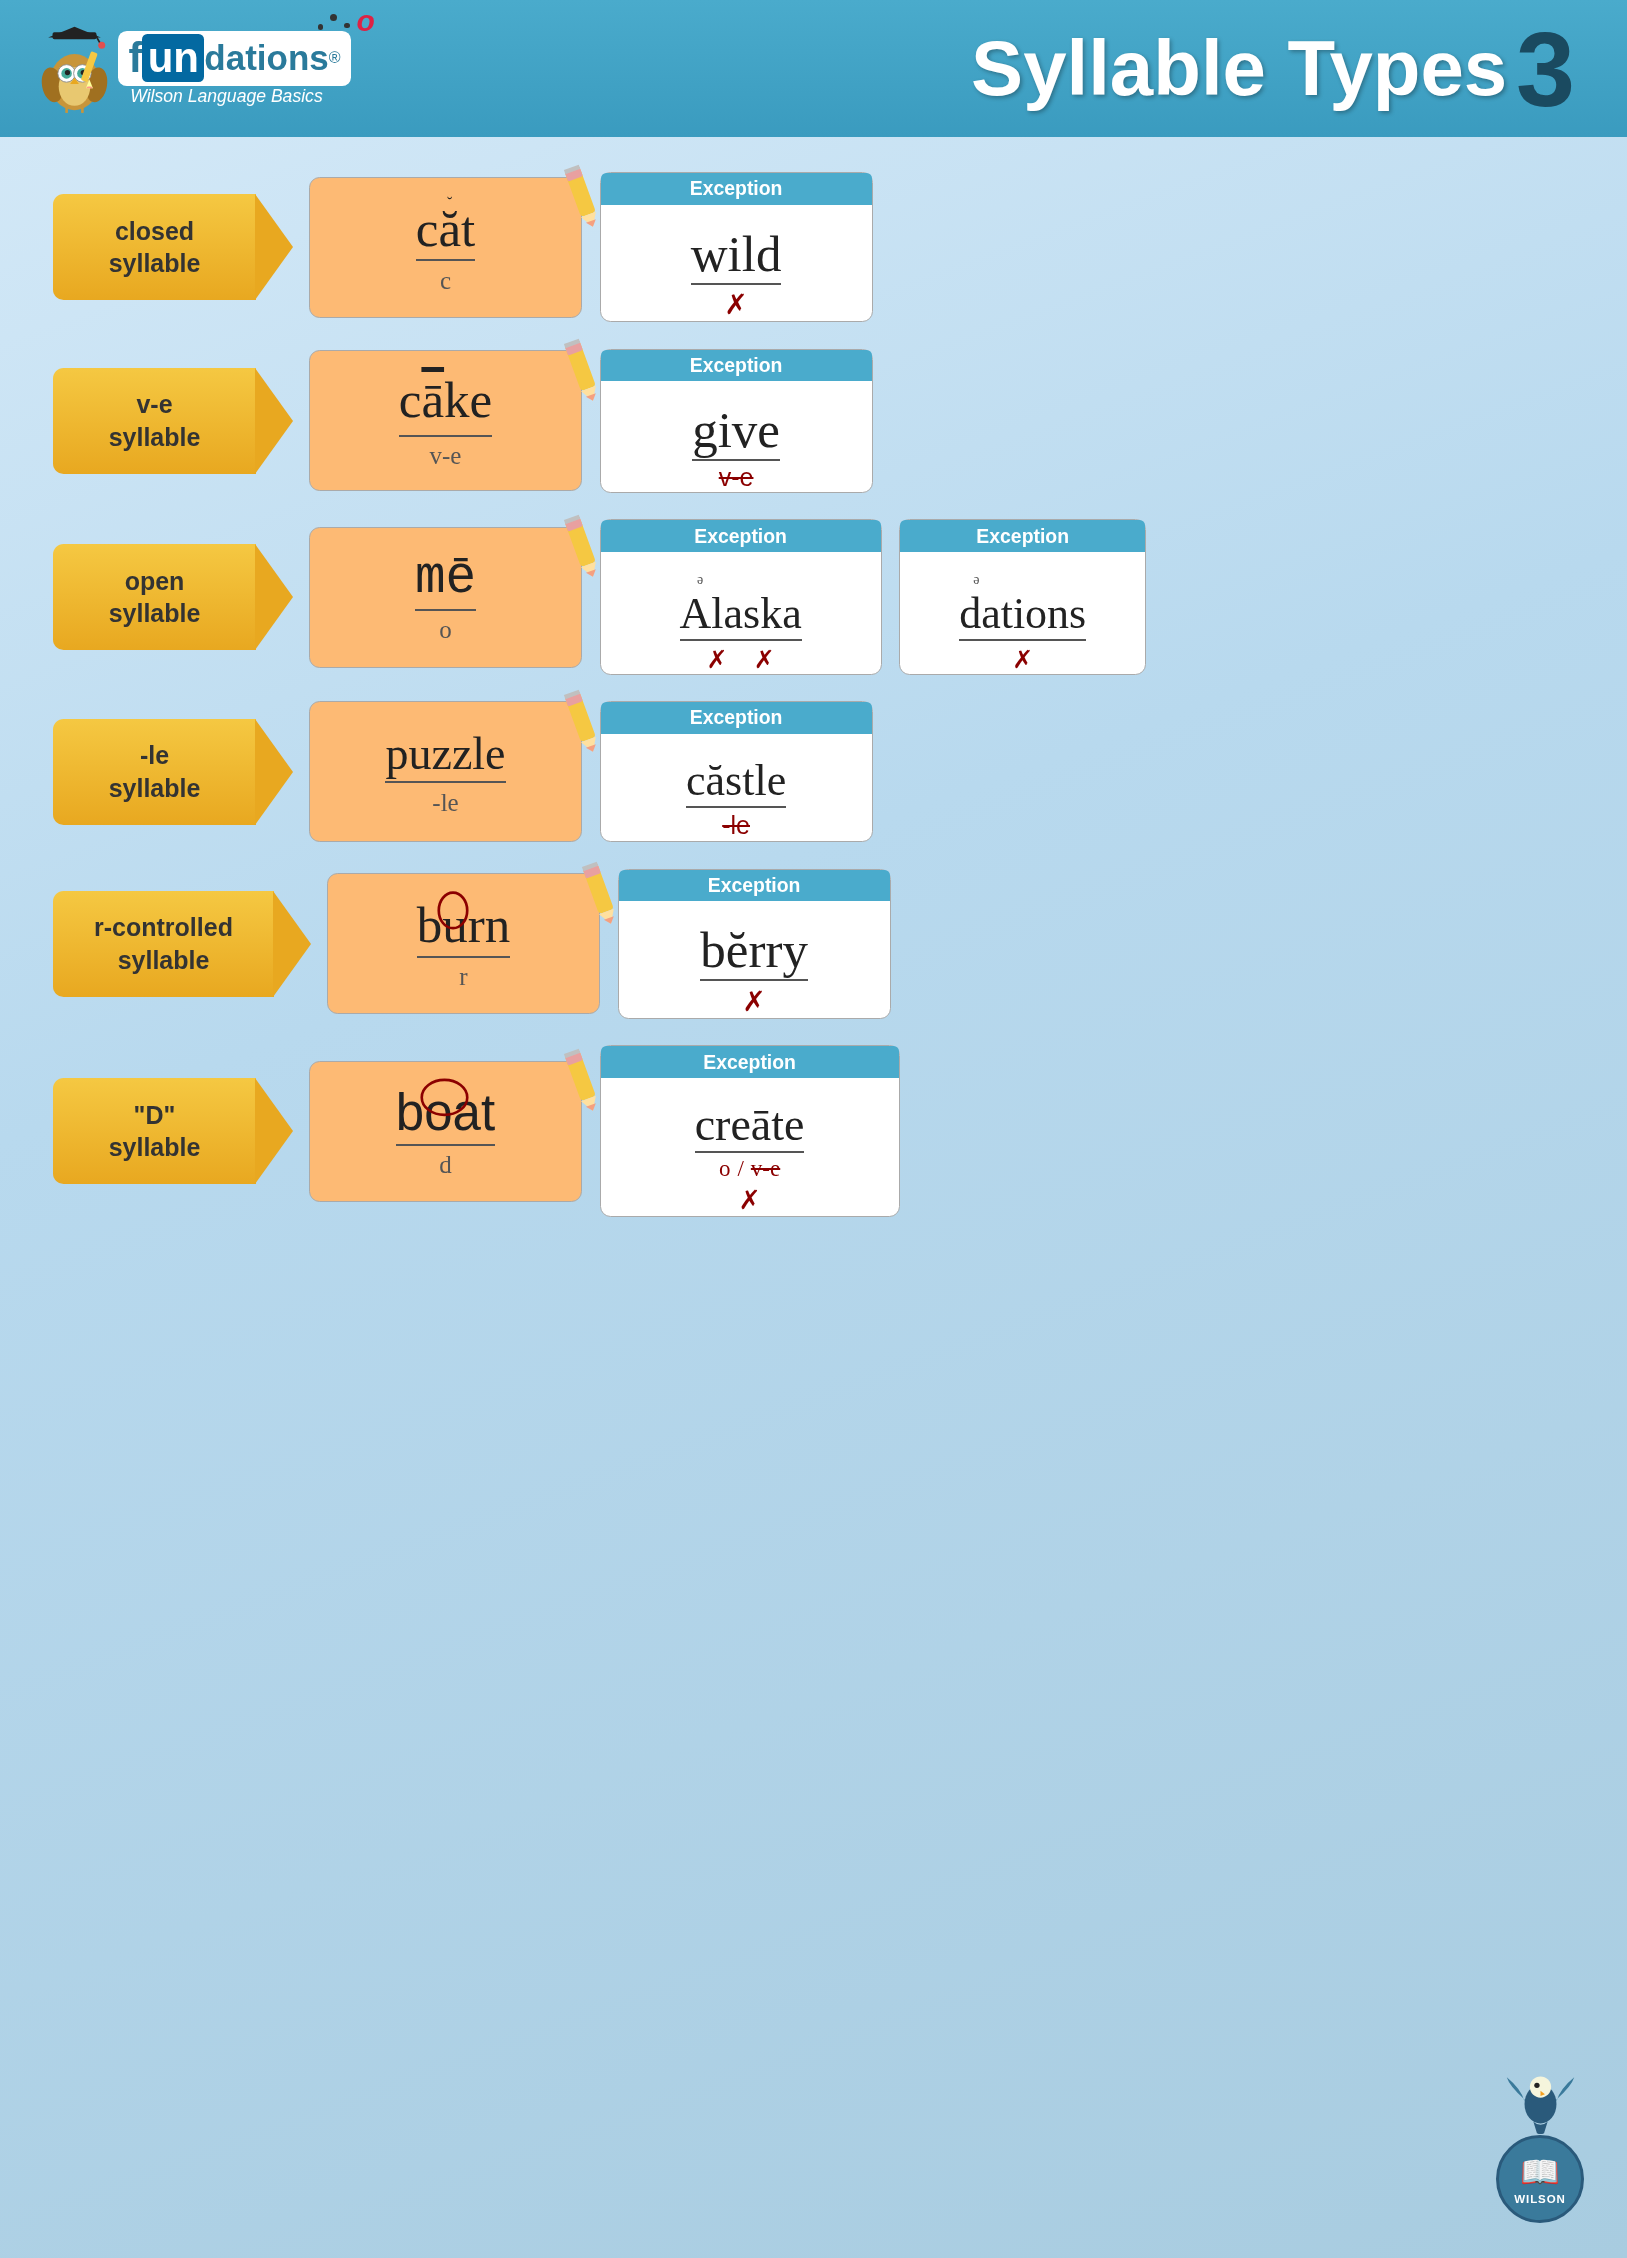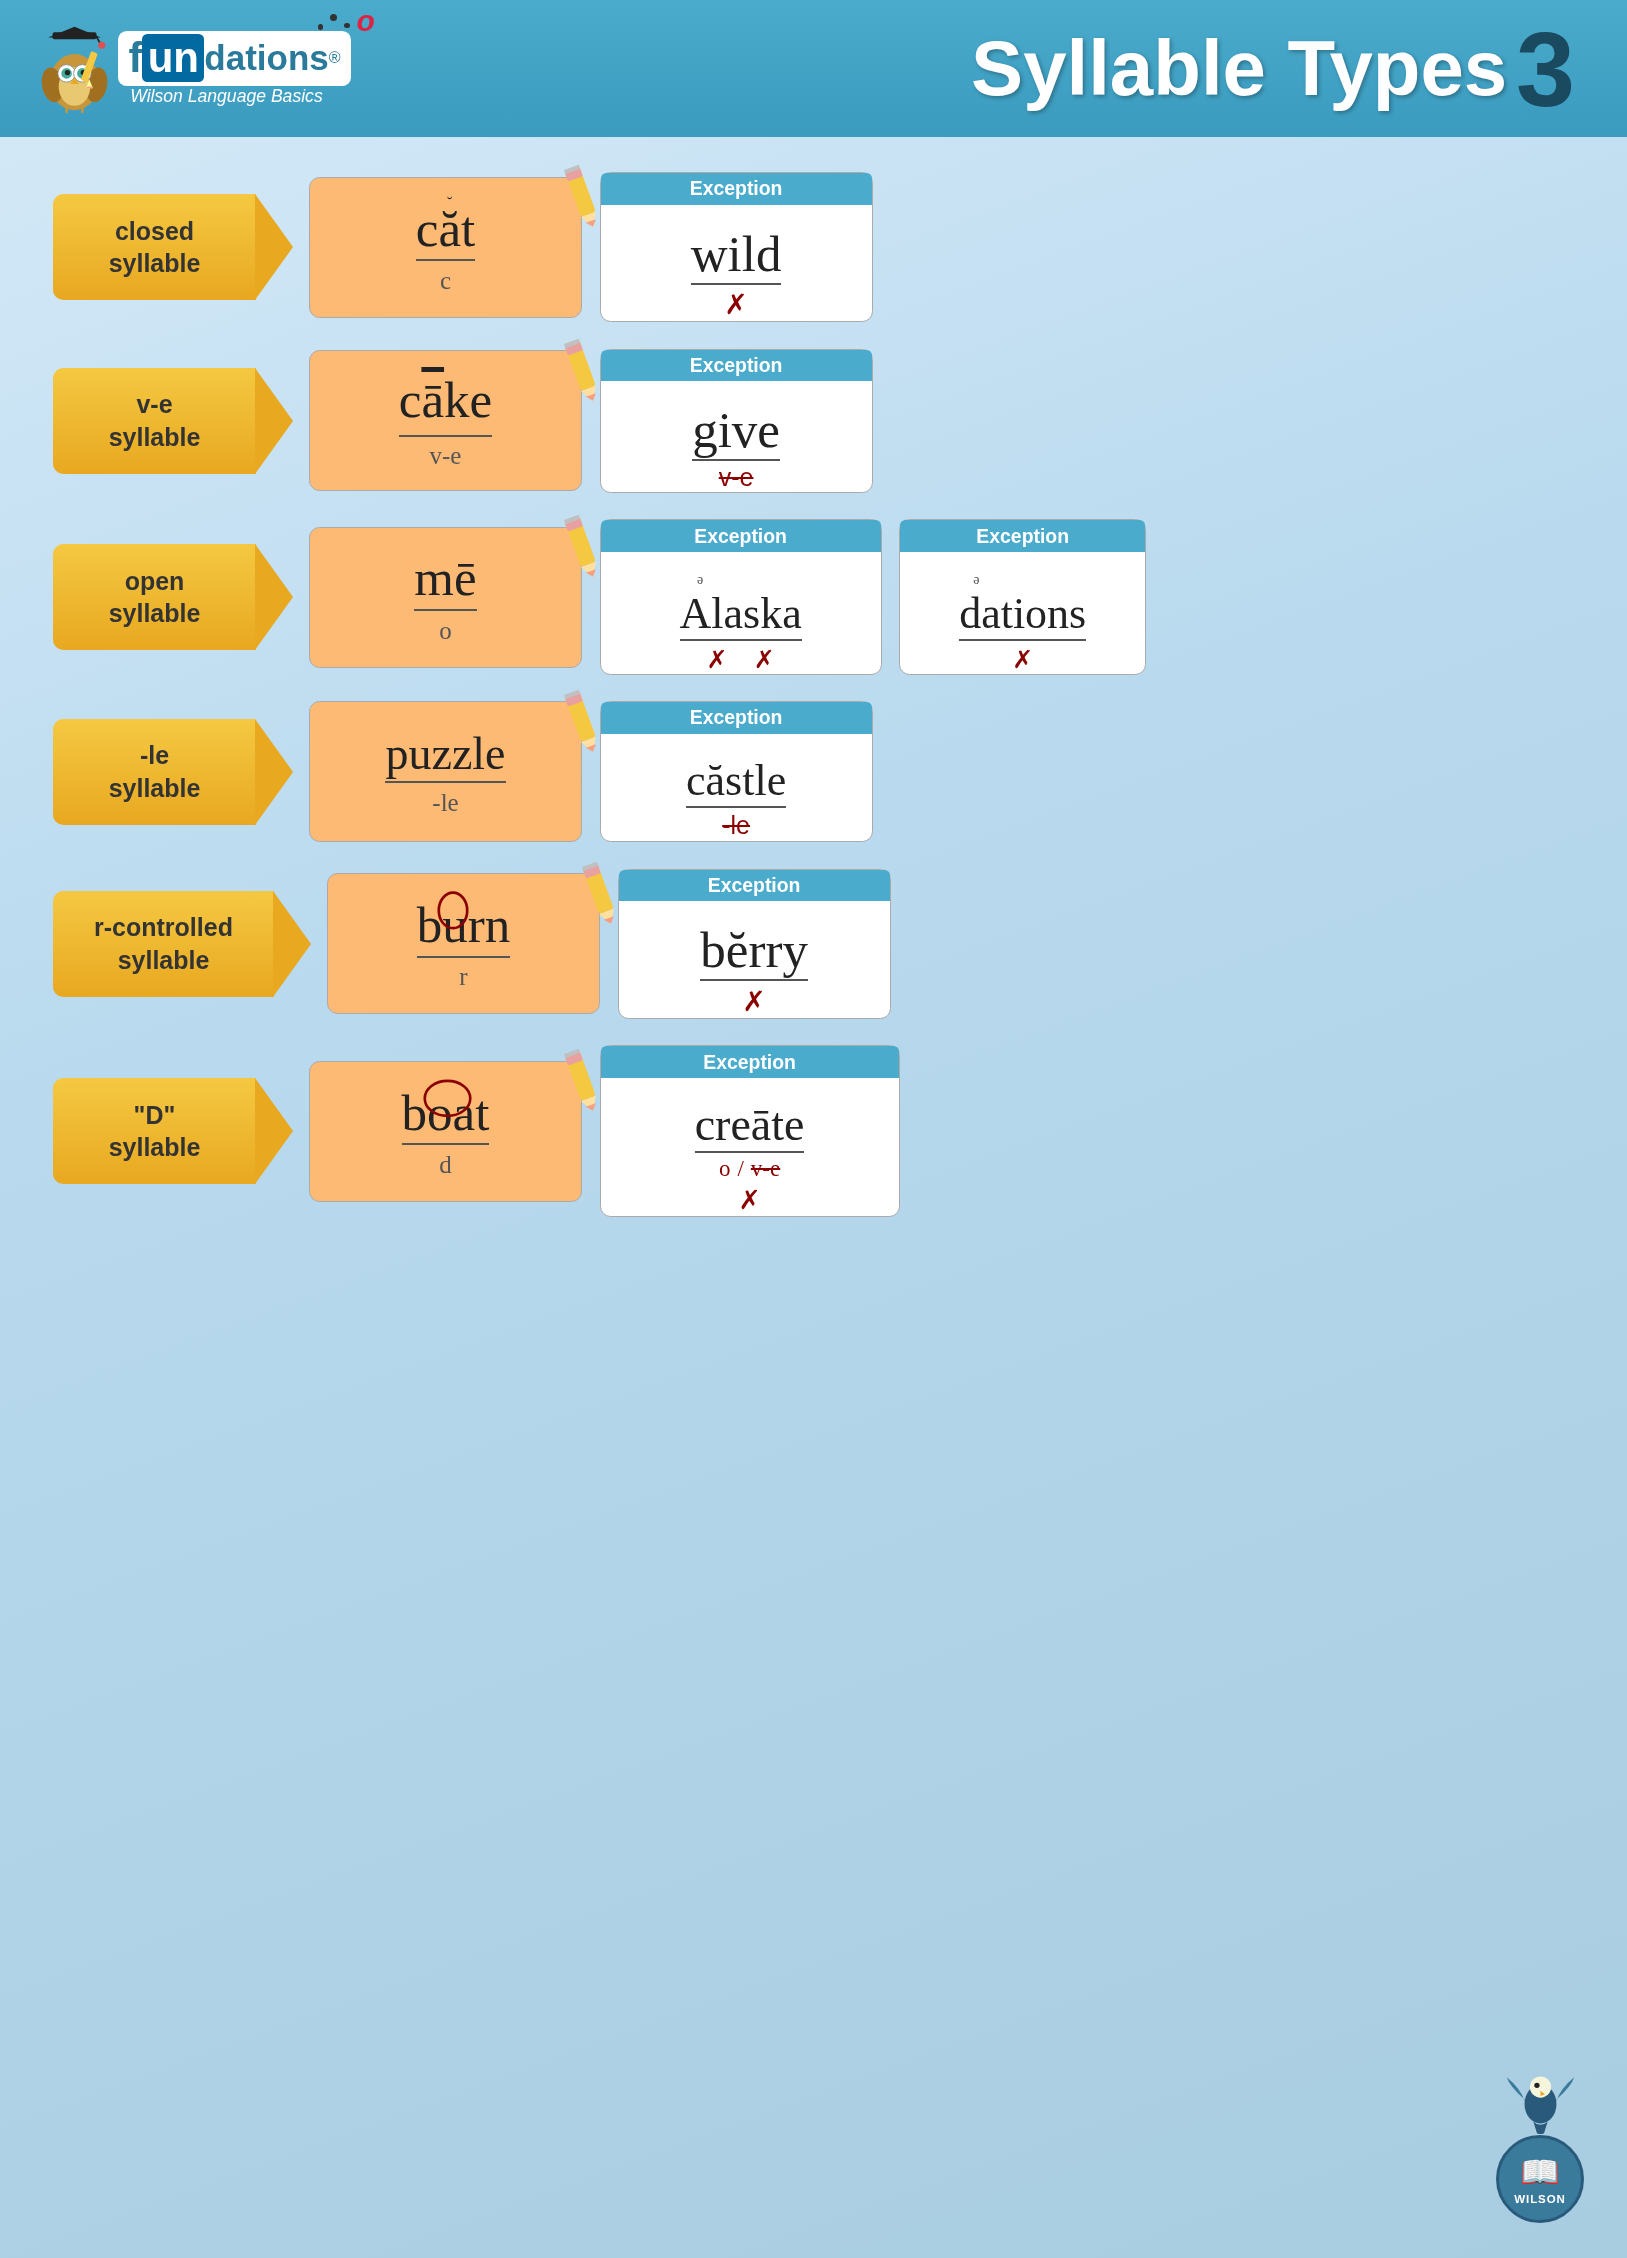--- a/index.html
+++ b/index.html
@@ -297,21 +297,21 @@
         <span class="label-box-text">open<br>syllable</span>
       </div>
       <div class="example-box" style="margin-left:53px; position:relative;">
         <svg class="pencil-svg" viewBox="0 0 100 90">
           <rect x="30" y="15" width="18" height="55" rx="4" fill="#f5c842"></rect>
           <rect x="30" y="15" width="18" height="12" rx="2" fill="#e8a0a0"></rect>
           <polygon points="30,70 48,70 39,85" fill="#ffe0a0"></polygon>
           <polygon points="33,78 45,78 39,85" fill="#f5a080"></polygon>
           <rect x="30" y="13" width="18" height="5" fill="#c0c0c0"></rect>
         </svg>
-        <span style="font-size:51px; font-family:Liberation Serif, serif; color:#222; border-bottom:2.6px solid #555; padding-bottom:1.8px;">mē</span>
+        <span style="font-size:51px; font-family:Liberation Mono, monospace; color:#222; border-bottom:2.6px solid #555; padding-bottom:1.8px;">mē</span>
         <span style="font-size:25px; color:#555; margin-top:5.3px; font-family:Georgia,serif;">o</span>
       </div>
     </div>
     <div class="row-right" style="gap:17.6px;">
       <div class="exception-box" style="width:282px;">
         <div class="exception-header">Exception</div>
         <div style="margin-top:34px; display:flex; flex-direction:column; align-items:center;">
           <span style="font-size:14px; color:#555; font-family:Georgia,serif; align-self:flex-start; margin-left:17.6px;">ə</span>
           <span style="font-size:44px; font-family:Georgia,serif; color:#222; border-bottom:2.6px solid #555;">Alaska</span>
           <div style="display:flex; gap:26.5px; margin-top:3.5px;">
@@ -393,21 +393,21 @@
       </div>
       <div class="example-box" style="margin-left:53px; position:relative;">
         <svg class="pencil-svg" viewBox="0 0 100 90">
           <rect x="30" y="15" width="18" height="55" rx="4" fill="#f5c842"></rect>
           <rect x="30" y="15" width="18" height="12" rx="2" fill="#e8a0a0"></rect>
           <polygon points="30,70 48,70 39,85" fill="#ffe0a0"></polygon>
           <polygon points="33,78 45,78 39,85" fill="#f5a080"></polygon>
           <rect x="30" y="13" width="18" height="5" fill="#c0c0c0"></rect>
         </svg>
 
-        <span style="font-size:51px; font-family:Liberation Serif, serif; color:#222; border-bottom:2.6px solid #555; padding-bottom:1.8px; position:relative;">b<span style="display:inline-block; position:relative;">oa<svg style="position:absolute;top:-7px;left:-4.4px;" width="49" height="41" viewBox="0 0 56 46">
+        <span style="font-size:51px; font-family:Liberation Sans, sans-serif; color:#222; border-bottom:2.6px solid #555; padding-bottom:1.8px; position:relative;">b<span style="display:inline-block; position:relative;">oa<svg style="position:absolute;top:-7px;left:-4.4px;" width="49" height="41" viewBox="0 0 56 46">
                 <ellipse cx="28" cy="24" rx="26" ry="20" fill="none" stroke="#8b0000" stroke-width="3"></ellipse>
               </svg></span>t</span>
         <span style="font-size:25px; color:#555; margin-top:5.3px; font-family:Georgia,serif;">d</span>
       </div>
     </div>
     <div class="row-right">
       <div class="exception-box" style="width:300px;">
         <div class="exception-header">Exception</div>
         <span style="font-size:46px; font-family:Georgia,serif; color:#222; border-bottom:2.6px solid #555; margin-top:34px;">creāte</span>
         <div style="display:flex; gap:7px; margin-top:3.5px; font-family:Georgia,serif; color:#8b0000; font-size:23px;">

